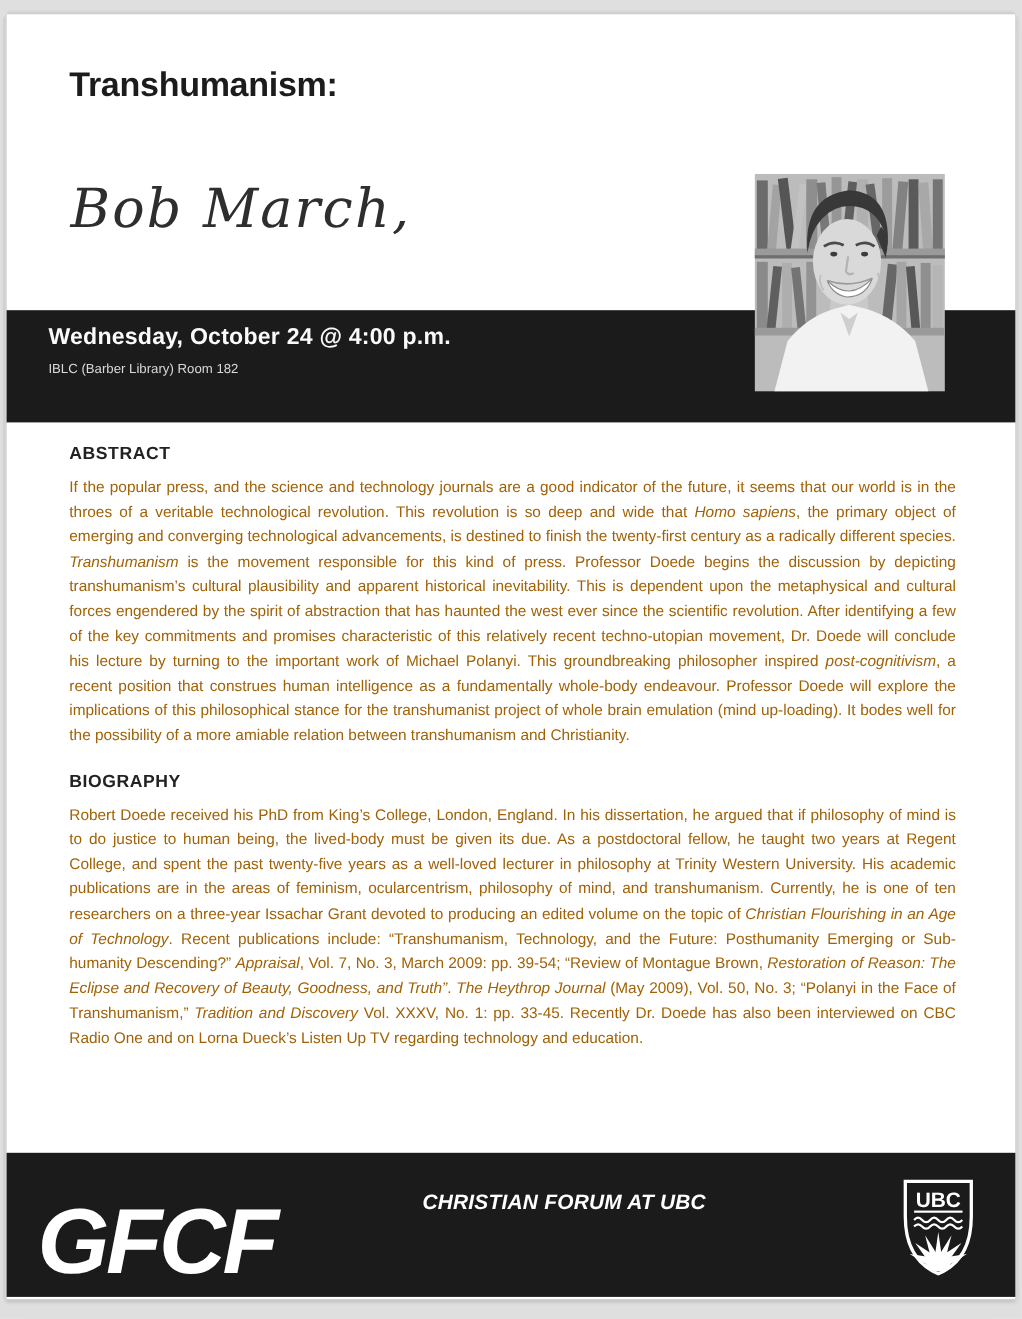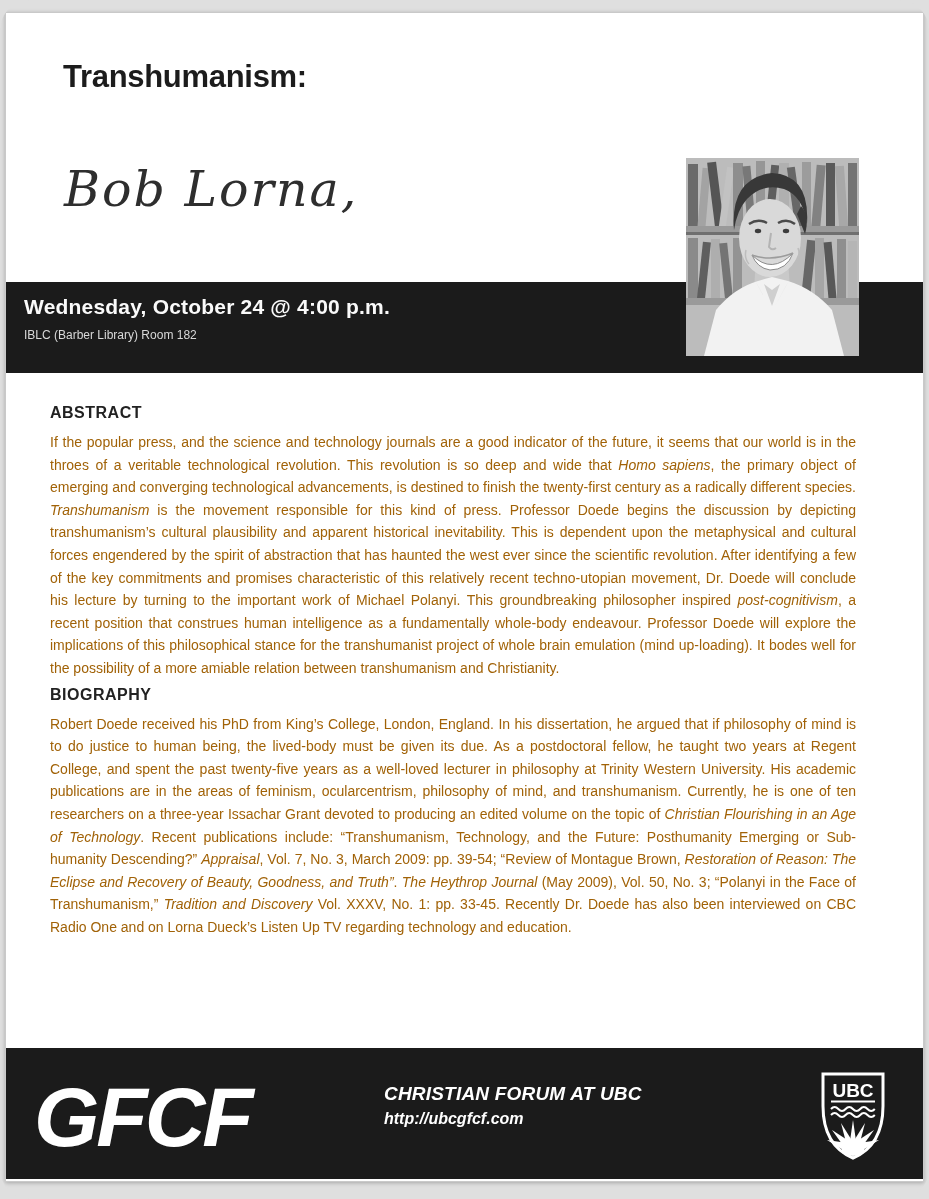--- a/index.html
+++ b/index.html
@@ -6,48 +6,48 @@
   body{width:929px;height:1199px;background:#dfdfdf;font-family:"Liberation Sans",sans-serif;}
   .canvas{position:relative;width:929px;height:1199px;background:#dfdfdf;overflow:hidden;border-radius:30px;}
   .page{position:absolute;left:5px;top:12px;width:919px;height:1170px;background:#ffffff;
         border:1px solid #c9c9c9;box-shadow:0 1px 4px rgba(0,0,0,.25);box-sizing:border-box;}
   .title{position:absolute;left:57px;top:44px;font-size:31px;line-height:39px;font-weight:bold;
          color:#1c1c1c;letter-spacing:-.3px;}
   .signature{position:absolute;left:58px;top:148px;font-family:"DejaVu Serif",serif;font-style:italic;
          font-size:49px;font-weight:400;color:#2e2e2e;letter-spacing:2px;}
   .speaker-title{position:absolute;left:203px;top:240px;font-size:15px;font-weight:bold;color:#222;
          letter-spacing:.2px;}
-  .event-bar{position:absolute;left:0;top:269px;width:100%;height:91px;background:#1b1b1b;
-         padding:13px 0 0 18px;box-sizing:border-box;}
+  .event-bar{position:absolute;left:0;top:269px;width:100%;height:102px;background:#1b1b1b;
+         padding:13px 0 0 38px;box-sizing:border-box;}
   .event-datetime{font-size:21px;font-weight:bold;color:#fafafa;letter-spacing:.2px;}
   .event-location{margin-top:9px;font-size:12px;color:#d9d9d9;}
   .photo{position:absolute;left:680px;top:145px;width:173px;height:198px;z-index:5;}
-  .content{position:absolute;left:44px;top:391px;width:806px;}
+  .content{position:absolute;left:57px;top:391px;width:806px;}
   .sec-heading{font-size:16px;font-weight:bold;color:#222;letter-spacing:.5px;margin:0;}
-  .sec-heading.bio{margin-top:6px;}
+  .sec-heading.bio{margin-top:22px;}
   .body-par{margin:9px 0 0 0;font-size:14px;line-height:22.6px;color:#a16207;text-align:justify;}
   .footer{position:absolute;left:0;top:1035px;width:100%;height:131px;background:#1b1b1b;}
-  .gfcf{position:absolute;left:28px;top:5px;height:131px;line-height:128px;font-size:84px;
+  .gfcf{position:absolute;left:28px;top:16px;height:131px;line-height:128px;font-size:84px;
         font-weight:bold;font-style:italic;color:#fff;letter-spacing:-3px;}
   .org-block{position:absolute;left:378px;top:33px;color:#fff;font-style:italic;font-weight:bold;}
   .org-line{font-size:19px;line-height:26px;letter-spacing:.2px;}
   .org-url{font-size:16px;line-height:24px;}
   .crest{position:absolute;left:812px;top:22px;}
 </style>
 </head>
 <body>
 
 <div class="canvas">
   <div class="page">
 
     <div class="title">
       <div>Transhumanism:</div>
     </div>
 
-    <div class="signature">Bob Lorna,</div>
+    <div class="signature">Bob March,</div>
 
 
     <div class="event-bar">
       <div class="event-datetime">Wednesday, October 24 @ 4:00 p.m.</div>
       <div class="event-location">IBLC (Barber Library) Room 182</div>
     </div>
 
     <div class="photo">
       <svg width="173" height="198" viewBox="0 0 173 198">
         <rect width="173" height="198" fill="#bcbcbc"></rect>
@@ -109,21 +109,20 @@
       <p class="body-par"><span>If the popular press, and the science and technology journals are a good indicator of the future, it seems that our world is in the throes of a veritable technological revolution. This revolution is so deep and wide that </span><i>Homo sapiens</i><span>, the primary object of emerging and converging technological advancements, is destined to finish the twenty-first century as a radically different species. </span><i>Transhumanism</i><span> is the movement responsible for this kind of press. Professor Doede begins the discussion by depicting transhumanism’s cultural plausibility and apparent historical inevitability. This is dependent upon the metaphysical and cultural forces engendered by the spirit of abstraction that has haunted the west ever since the scientific revolution. After identifying a few of the key commitments and promises characteristic of this relatively recent techno-utopian movement, Dr. Doede will conclude his lecture by turning to the important work of Michael Polanyi. This groundbreaking philosopher inspired </span><i>post-cognitivism</i><span>, a recent position that construes human intelligence as a fundamentally whole-body endeavour. Professor Doede will explore the implications of this philosophical stance for the transhumanist project of whole brain emulation (mind up-loading). It bodes well for the possibility of a more amiable relation between transhumanism and Christianity.</span></p>
 
       <h3 class="sec-heading bio">BIOGRAPHY</h3>
       <p class="body-par"><span>Robert Doede received his PhD from King’s College, London, England. In his dissertation, he argued that if philosophy of mind is to do justice to human being, the lived-body must be given its due. As a postdoctoral fellow, he taught two years at Regent College, and spent the past twenty-five years as a well-loved lecturer in philosophy at Trinity Western University. His academic publications are in the areas of feminism, ocularcentrism, philosophy of mind, and transhumanism. Currently, he is one of ten researchers on a three-year Issachar Grant devoted to producing an edited volume on the topic of </span><i>Christian Flourishing in an Age of Technology</i><span>. Recent publications include: “Transhumanism, Technology, and the Future: Posthumanity Emerging or Sub-humanity Descending?” </span><i>Appraisal</i><span>, Vol. 7, No. 3, March 2009: pp. 39-54; “Review of Montague Brown, </span><i>Restoration of Reason: The Eclipse and Recovery of Beauty, Goodness, and Truth”</i><span>. </span><i>The Heythrop Journal</i><span> (May 2009), Vol. 50, No. 3; “Polanyi in the Face of Transhumanism,” </span><i>Tradition and Discovery</i><span> Vol. XXXV, No. 1: pp. 33-45. Recently Dr. Doede has also been interviewed on CBC Radio One and on Lorna Dueck’s Listen Up TV regarding technology and education.</span></p>
     </div>
 
     <div class="footer">
       <div class="gfcf">GFCF</div>
       <div class="org-block">
         <div class="org-line">CHRISTIAN FORUM AT UBC</div>
-        <div class="org-url">http://ubcgfcf.com</div>
       </div>
       <div class="crest">
         <svg width="70" height="92" viewBox="0 0 70 92">
           <path d="M5,4 H65 V36 C65,64 54,80 35,88 C16,80 5,64 5,36 Z" fill="#1b1b1b" stroke="#ffffff" stroke-width="3"></path>
           <text x="35" y="27" text-anchor="middle" font-family="Liberation Sans, sans-serif" font-size="19" font-weight="bold" fill="#ffffff">UBC</text>
           <rect x="13" y="30.5" width="44" height="2" fill="#ffffff"></rect>
           <path d="M13,39 q3.6,-4 7.3,0 t7.3,0 t7.3,0 t7.3,0 t7.3,0 t7.3,0" stroke="#ffffff" stroke-width="2" fill="none"></path>
           <path d="M13,45 q3.6,-4 7.3,0 t7.3,0 t7.3,0 t7.3,0 t7.3,0 t7.3,0" stroke="#ffffff" stroke-width="2" fill="none"></path>
           <g fill="#ffffff">
             <polygon points="35,50 31,78 39,78"></polygon>

